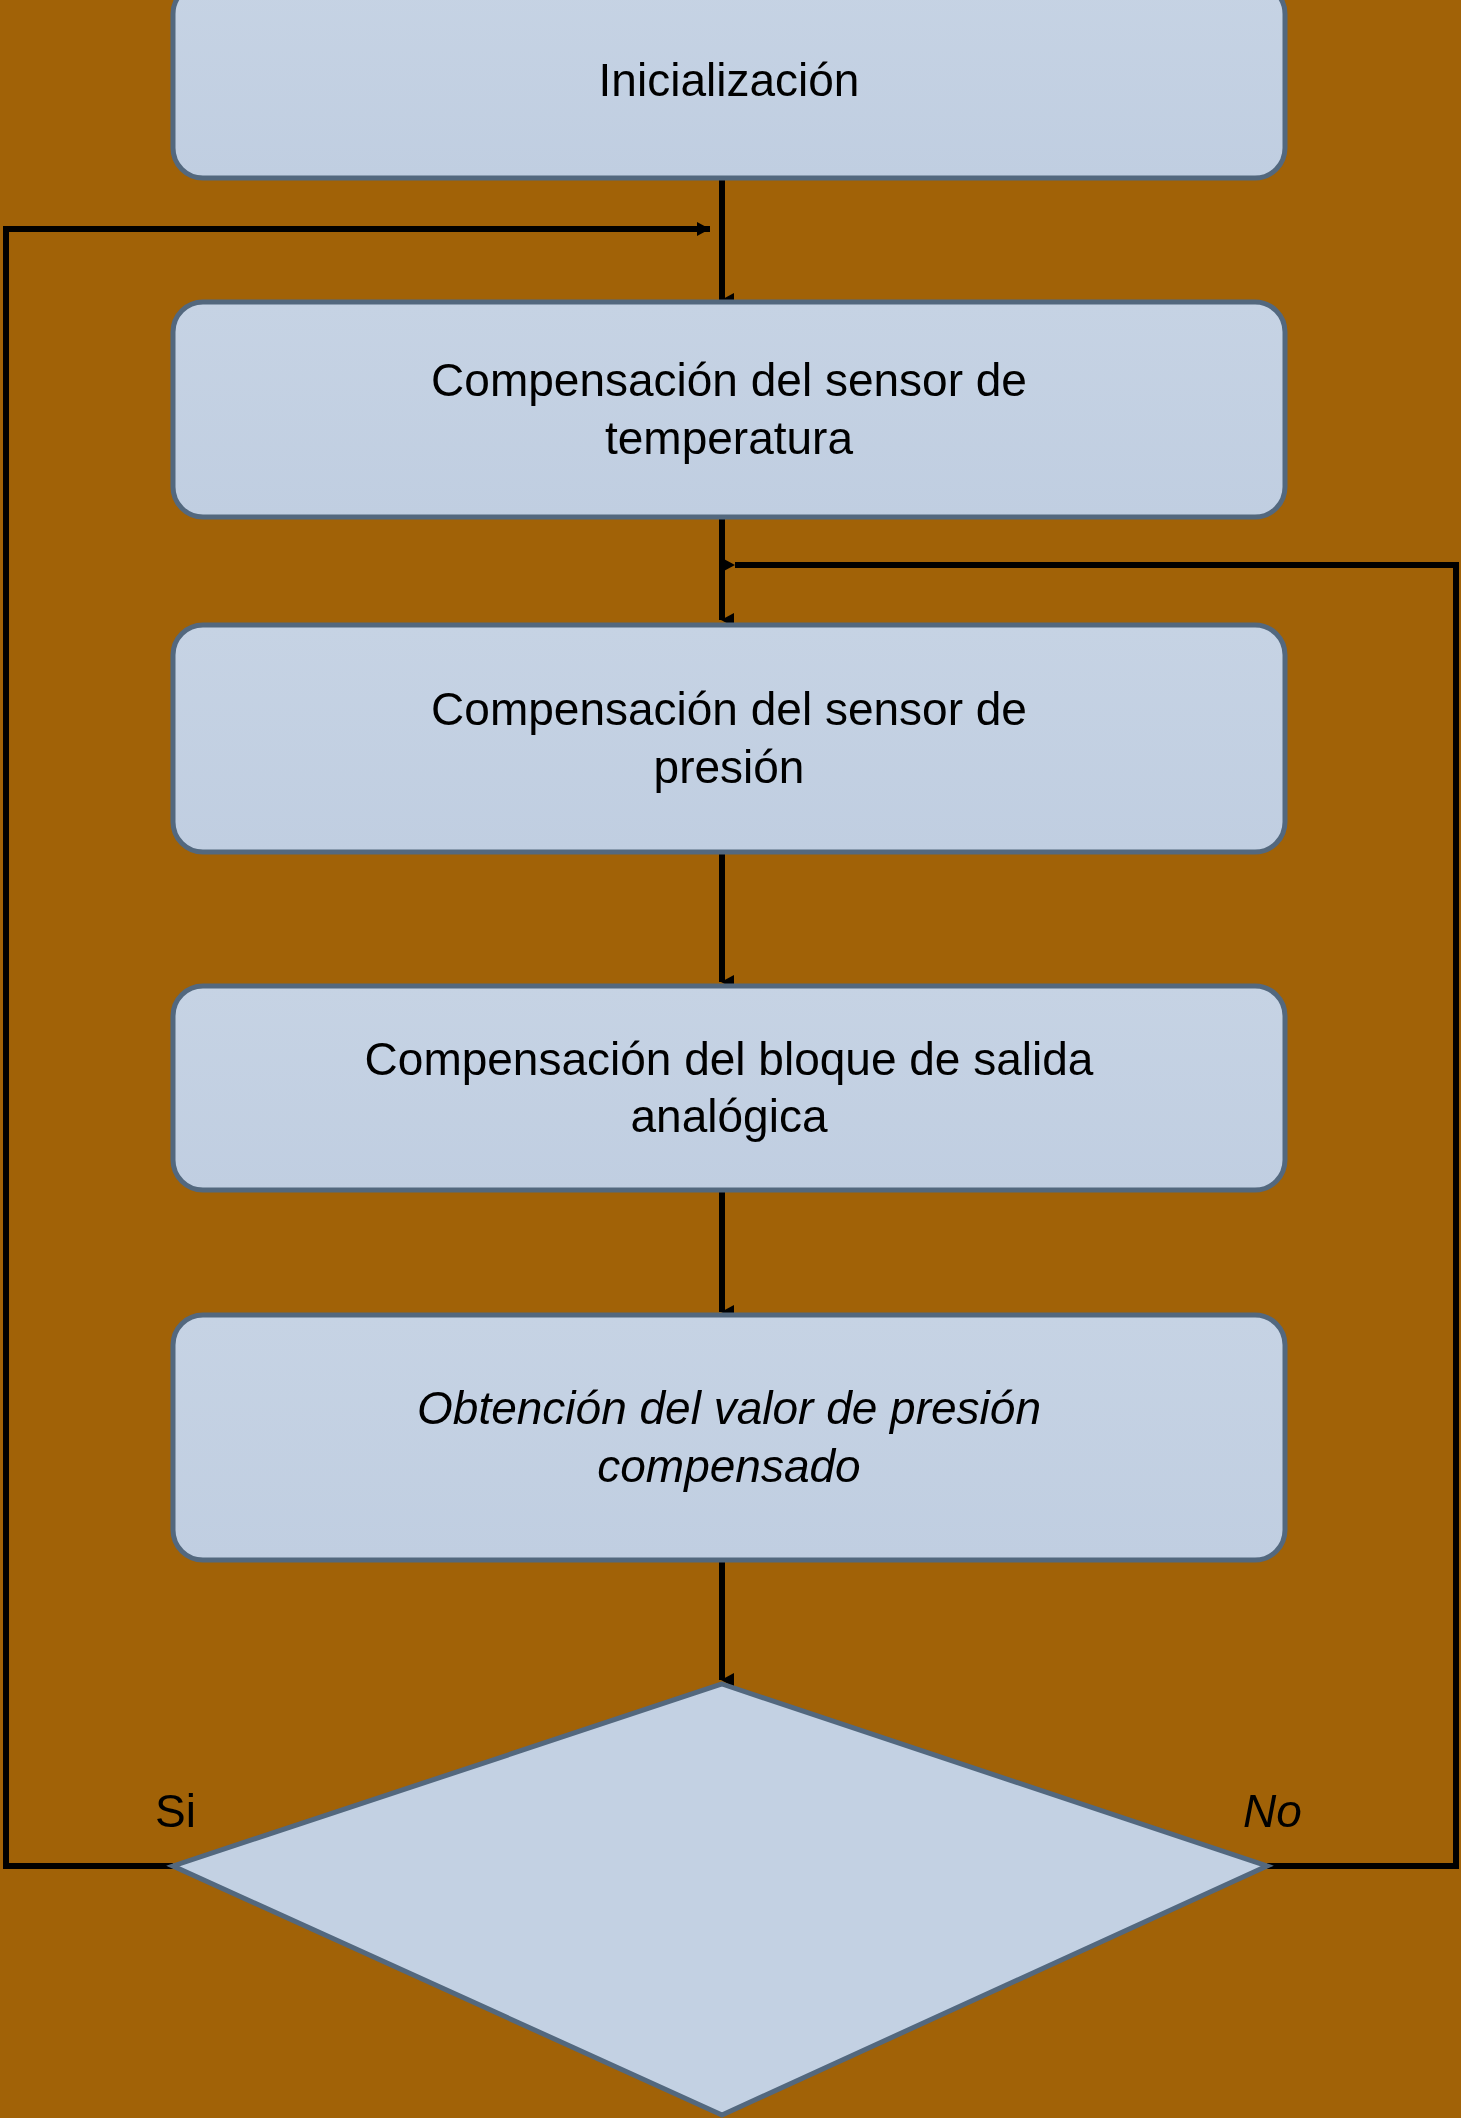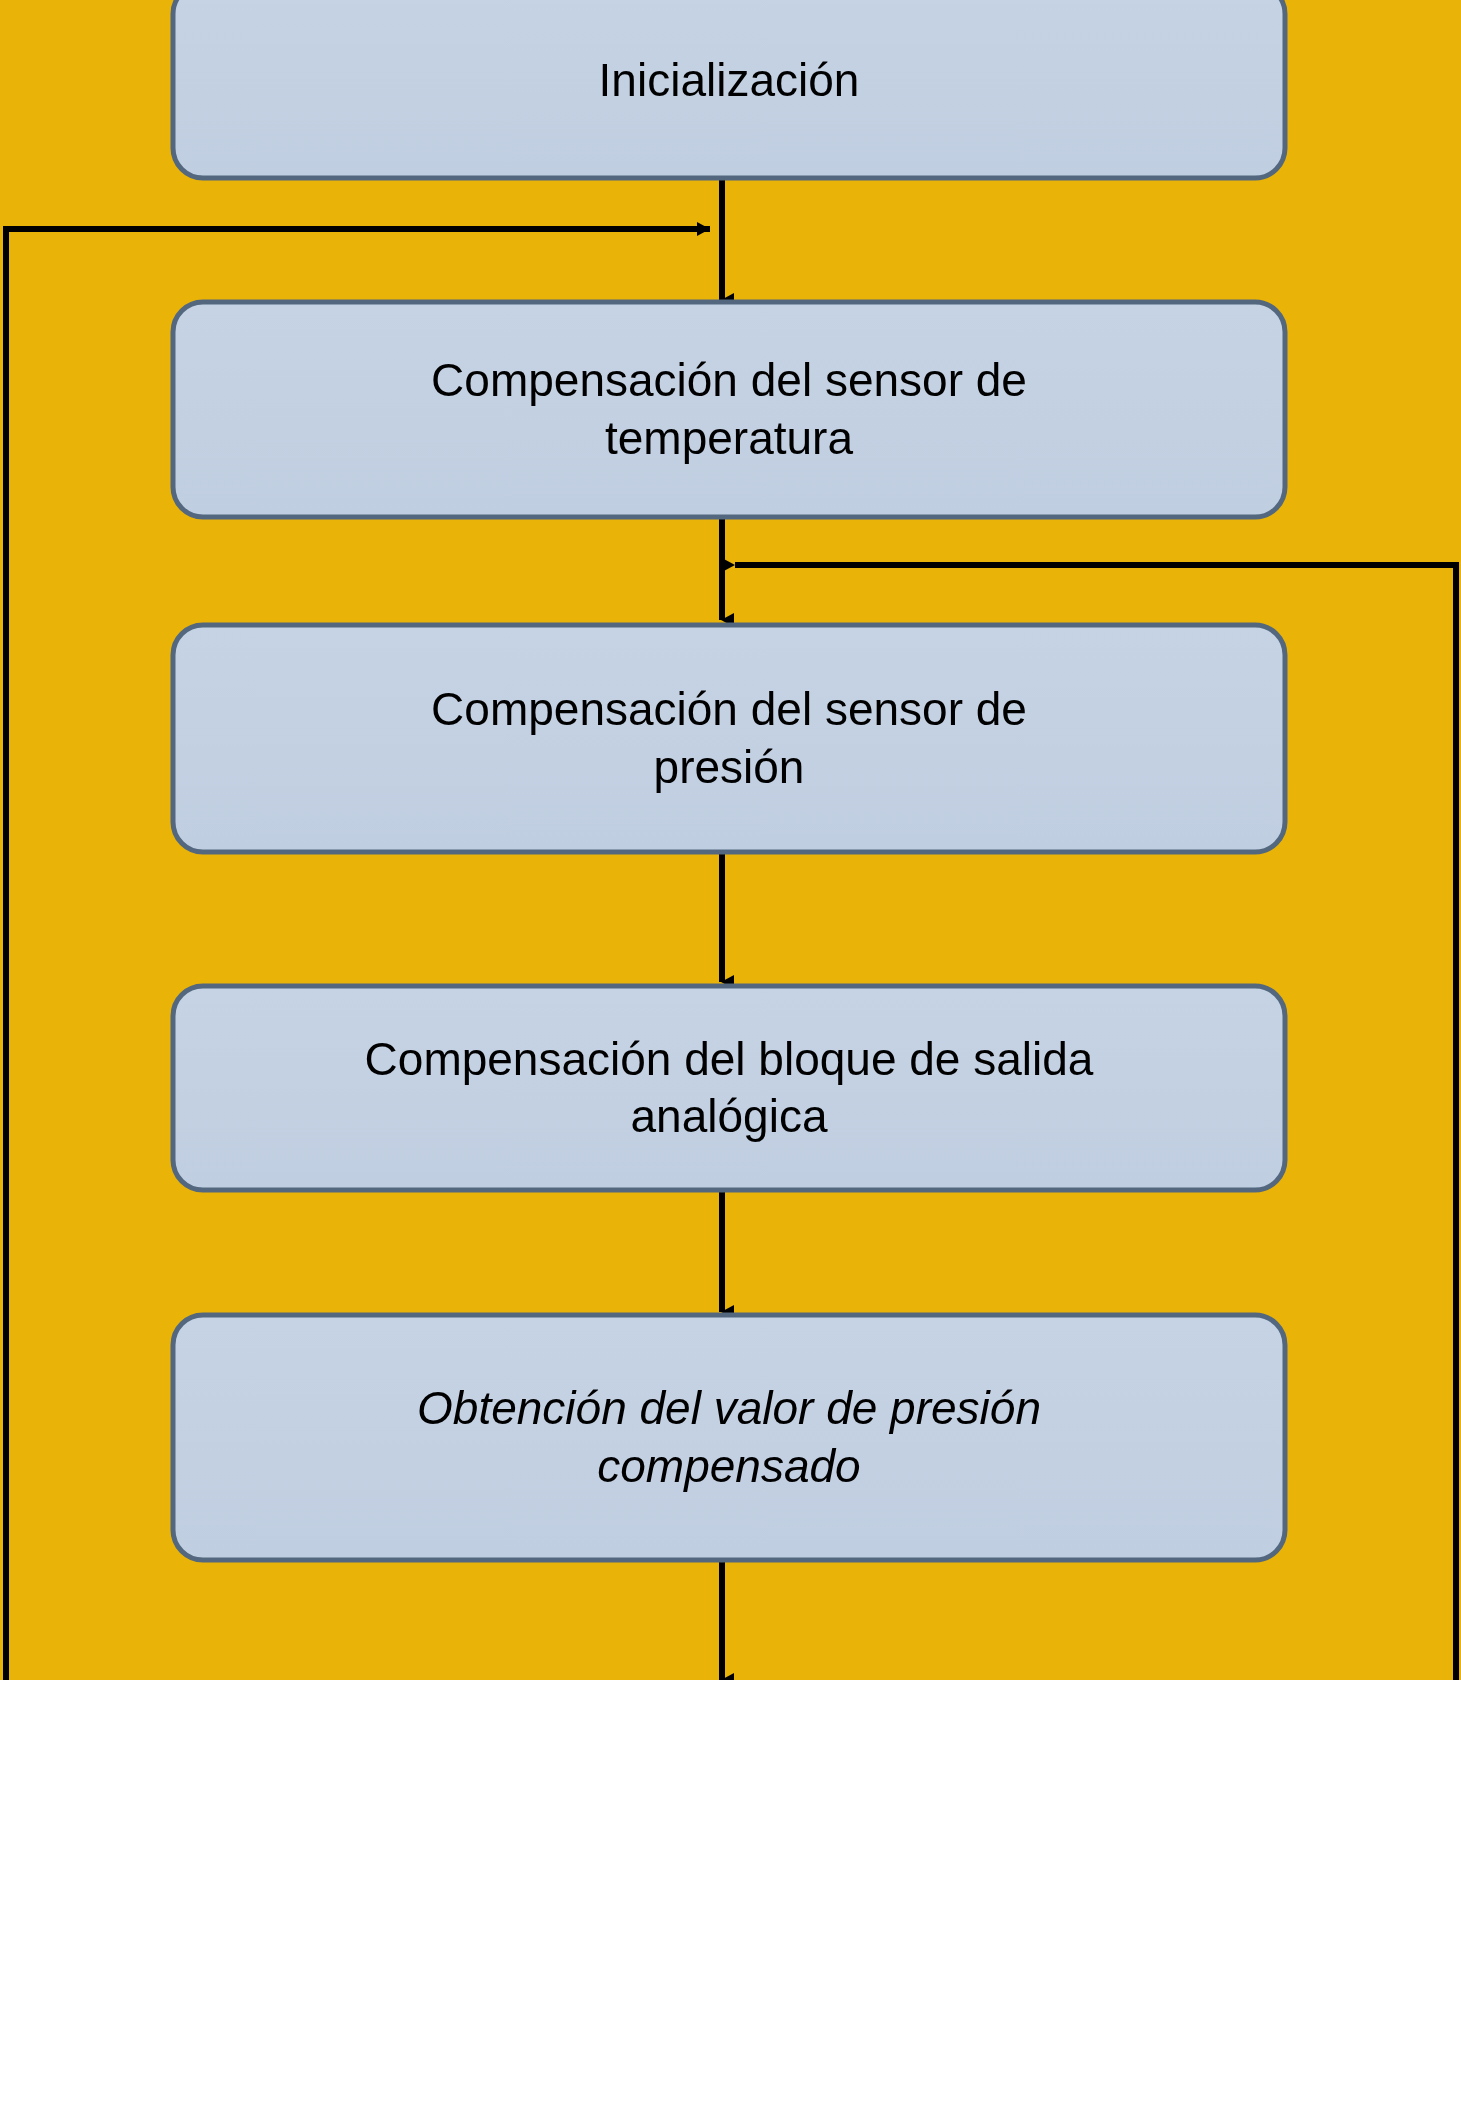--- a/index.html
+++ b/index.html
@@ -3,22 +3,22 @@
 <meta charset="utf-8">
 <style>
   html, body {
     margin: 0;
     padding: 0;
     background: #ffffff;
   }
   #stage {
     position: relative;
     width: 1461px;
-    height: 1680px;
-    background: #eab308;
+    height: 2118px;
+    background: #a16207;
     overflow: hidden;
     font-family: "Liberation Sans", sans-serif;
   }
   #flow-svg {
     position: absolute;
     left: 0;
     top: 0;
     width: 1461px;
     height: 2118px;
   }
@@ -34,21 +34,20 @@
     line-height: 1.25;
     white-space: pre-line;
     pointer-events: none;
   }
   .branch-label {
     position: absolute;
     color: #000000;
     font-family: "Liberation Sans", sans-serif;
     font-size: 46px;
     line-height: 1;
-    margin-left: 12px;
   }
 </style>
 </head>
 <body>
 
 <div id="stage">
 
   <svg id="flow-svg" viewBox="0 0 1461 2118">
     <defs>
       <linearGradient id="nodeGrad" x1="0" y1="0" x2="0" y2="1">

